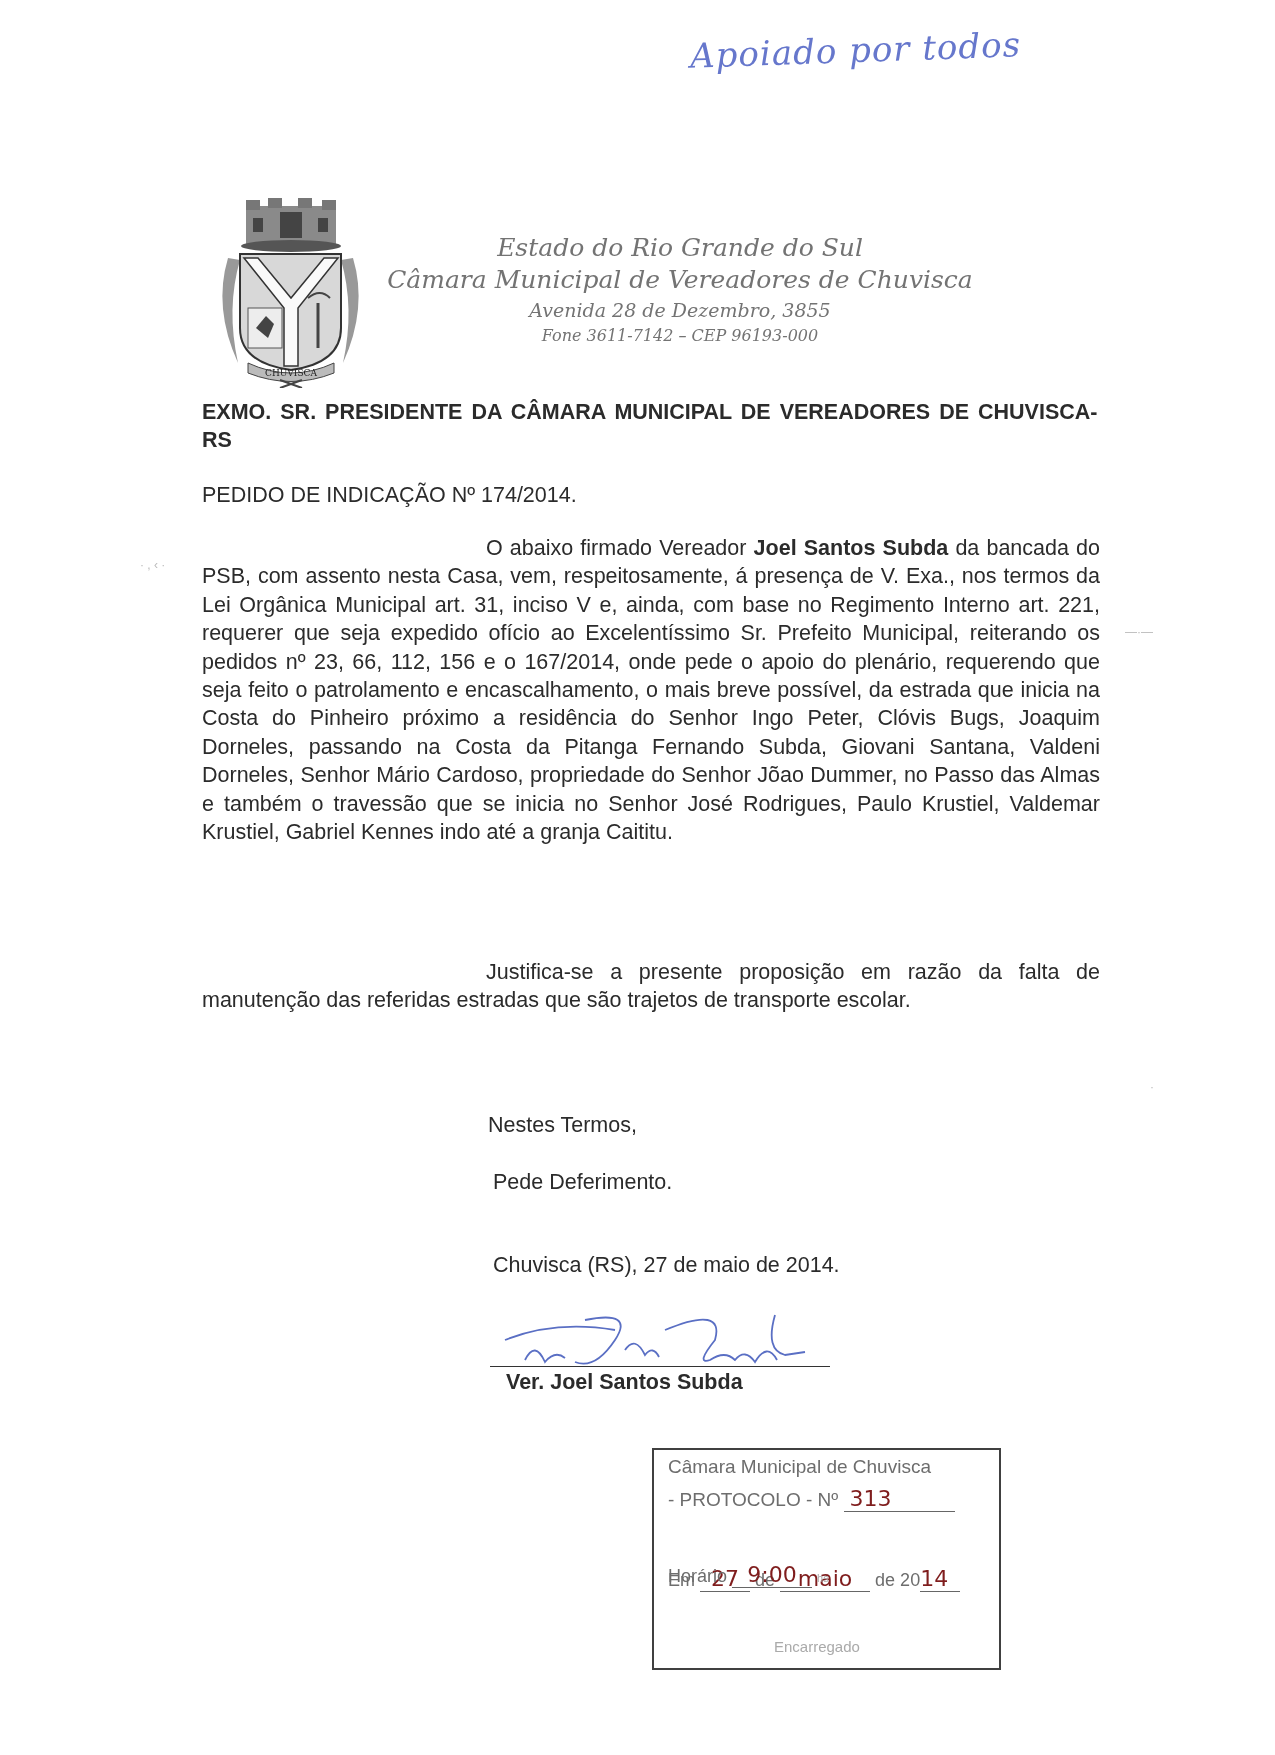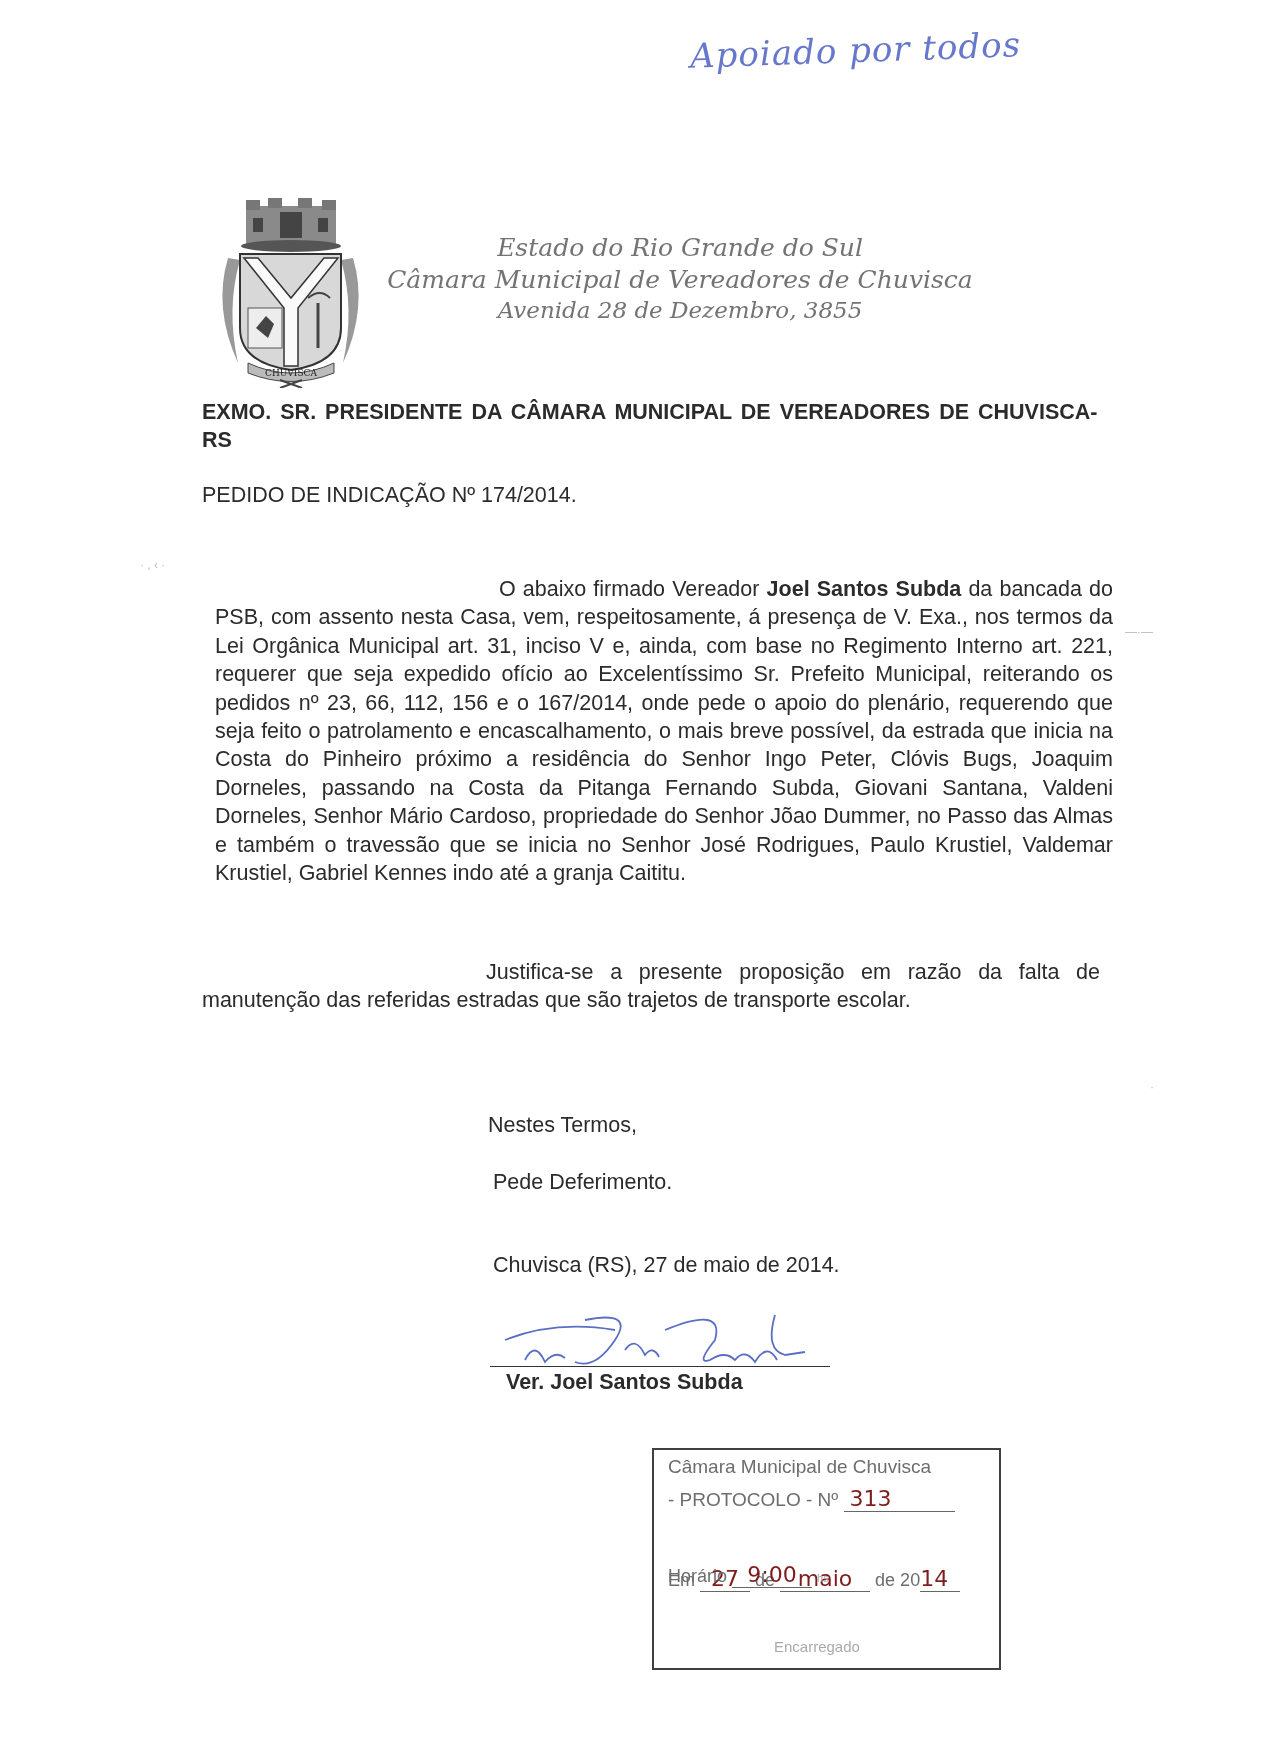--- a/index.html
+++ b/index.html
@@ -4,27 +4,27 @@
 <style>
   html, body { margin:0; padding:0; background:#ffffff; }
   body { width:1275px; height:1755px; position:relative; overflow:hidden; color:#2a2a2a; }
   .abs { position:absolute; }
   .hand { font-family:"DejaVu Serif", serif; font-style:italic; color:#5a6fc4; }
   .annotation { left:690px; top:30px; font-size:34px; letter-spacing:1px; transform:rotate(-2deg); color:#6677cc; }
   .crest { left:208px; top:198px; width:165px; height:190px; }
   .letterhead { left:370px; top:232px; width:620px; text-align:center; font-family:"DejaVu Serif", serif; font-style:italic; color:#737373; }
   .lh1 { font-size:25px; line-height:32px; }
   .lh2 { font-size:25px; line-height:32px; }
-  .lh3 { font-size:23px; line-height:28px; }
+  .lh3 { font-size:19px; line-height:28px; }
   .lh4 { font-size:16px; line-height:24px; }
   .body-text { font-family:"Liberation Sans", sans-serif; font-size:21.5px; color:#2b2b2b; }
   .addressee { left:202px; top:398px; width:900px; font-weight:bold; line-height:28px; word-spacing:3px; }
   .ref { left:202px; top:483px; }
   .para { left:202px; width:898px; line-height:28.4px; text-align:justify; }
-  .para1 { top:575px; text-indent:284px;margin-left:13px; }
+  .para1 { top:534px; text-indent:284px; }
   .para2 { top:958px; text-indent:284px; }
   .closing1 { left:488px; top:1069px;margin-top:44px; }
   .closing2 { left:493px; top:1170px; }
   .dateline { left:493px; top:1253px; }
   .sigline { left:490px; top:1366px; width:340px; border-top:1.5px solid #333; }
   .signame { left:506px; top:1370px; font-weight:bold; }
   .signature { left:495px; top:1300px; width:340px; height:80px; }
   .stamp { left:652px; top:1448px; width:345px; height:218px; border:2px solid #404040; color:#777; font-family:"Liberation Sans", sans-serif; }
   .stamp .row { position:absolute; left:14px; font-size:18px; color:#6d6d6d; }
   .stamp .fill { font-family:"DejaVu Sans", sans-serif; color:#7f1d1d; font-size:22px; border-bottom:1.5px solid #666; display:inline-block; }
@@ -62,20 +62,21 @@
     <path d="M40 165 Q83 185 126 165 L126 175 Q83 192 40 175 Z" fill="#bbb" stroke="#444"></path>
     <text x="83" y="178" font-size="9" text-anchor="middle" fill="#222" font-family="DejaVu Serif, serif">CHUVISCA</text>
     <path d="M72 182 L94 190 M94 182 L72 190" stroke="#444" stroke-width="2"></path>
   </svg>
 </div>
 
 <div class="abs letterhead">
   <div class="lh1">Estado do Rio Grande do Sul</div>
   <div class="lh2">Câmara Municipal de Vereadores de Chuvisca</div>
   <div class="lh3">Avenida 28 de Dezembro, 3855</div>
+  <div class="lh4">Fone 3611-7142 – CEP 96193-000</div>
 </div>
 
 <div class="abs body-text addressee">EXMO. SR. PRESIDENTE DA CÂMARA MUNICIPAL DE VEREADORES DE CHUVISCA-RS</div>
 
 <div class="abs body-text ref">PEDIDO DE INDICAÇÃO Nº 174/2014.</div>
 
 <div class="abs body-text para para1"><span>O abaixo firmado Vereador </span><b>Joel Santos Subda</b><span> da bancada do PSB, com assento nesta Casa, vem, respeitosamente, á presença de V. Exa., nos termos da Lei Orgânica Municipal art. 31, inciso V e, ainda, com base no Regimento Interno art. 221, requerer que seja expedido ofício ao Excelentíssimo Sr. Prefeito Municipal, reiterando os pedidos nº 23, 66, 112, 156 e o 167/2014, onde pede o apoio do plenário, requerendo que seja feito o patrolamento e encascalhamento, o mais breve possível, da estrada que inicia na Costa do Pinheiro próximo a residência do Senhor Ingo Peter, Clóvis Bugs, Joaquim Dorneles, passando na Costa da Pitanga Fernando Subda, Giovani Santana, Valdeni Dorneles, Senhor Mário Cardoso, propriedade do Senhor Jõao Dummer, no Passo das Almas e também o travessão que se inicia no Senhor José Rodrigues, Paulo Krustiel, Valdemar Krustiel, Gabriel Kennes indo até a granja Caititu.</span></div>
 
 <div class="abs body-text para para2">Justifica-se a presente proposição em razão da falta de manutenção das referidas estradas que são trajetos de transporte escolar.</div>
 

